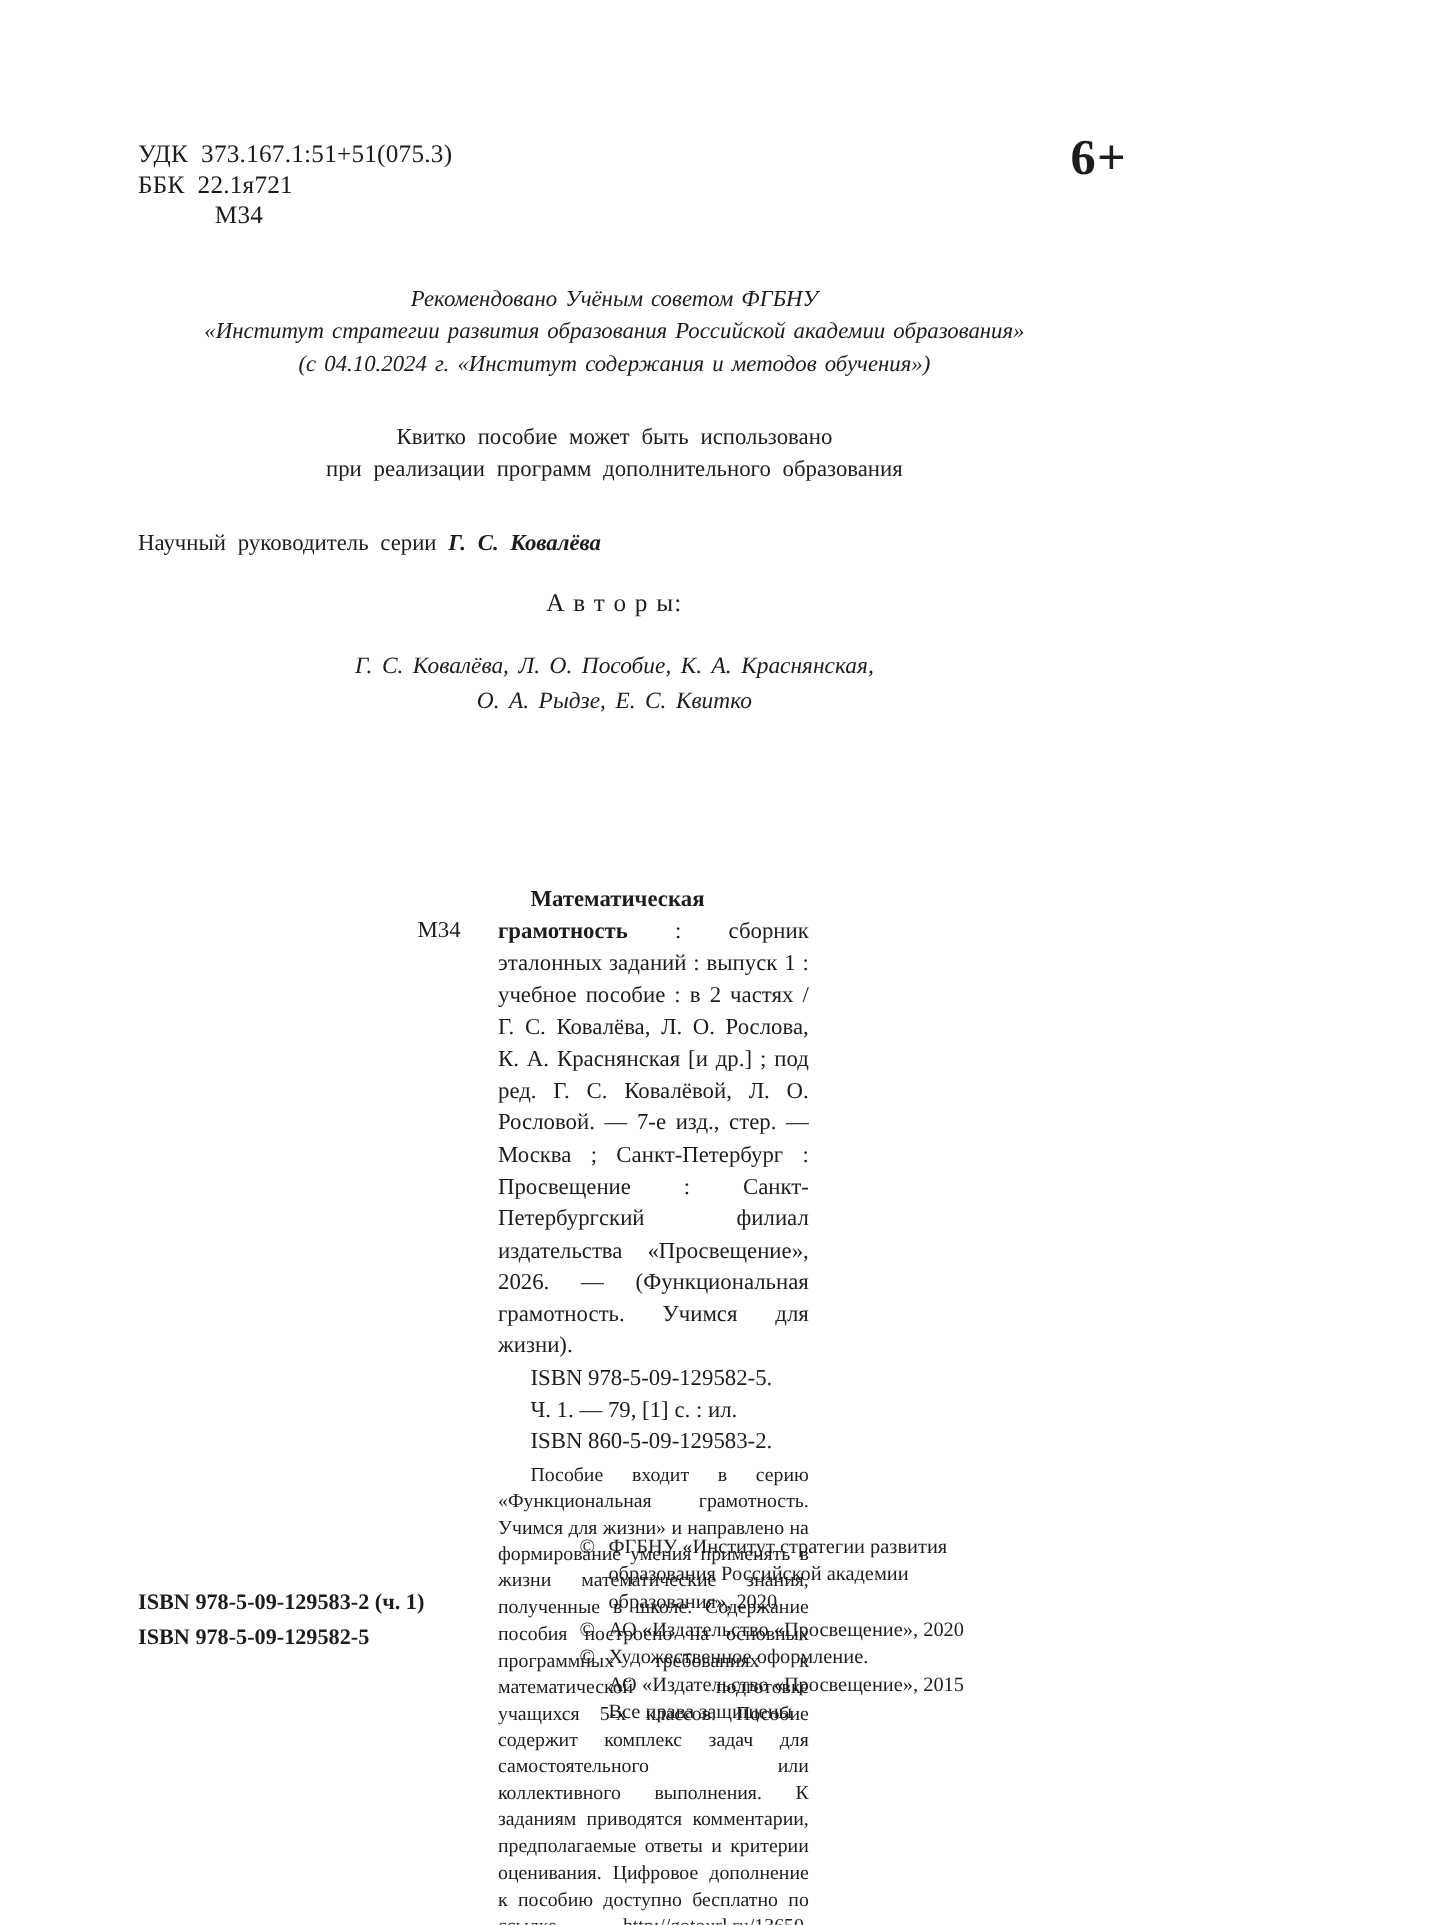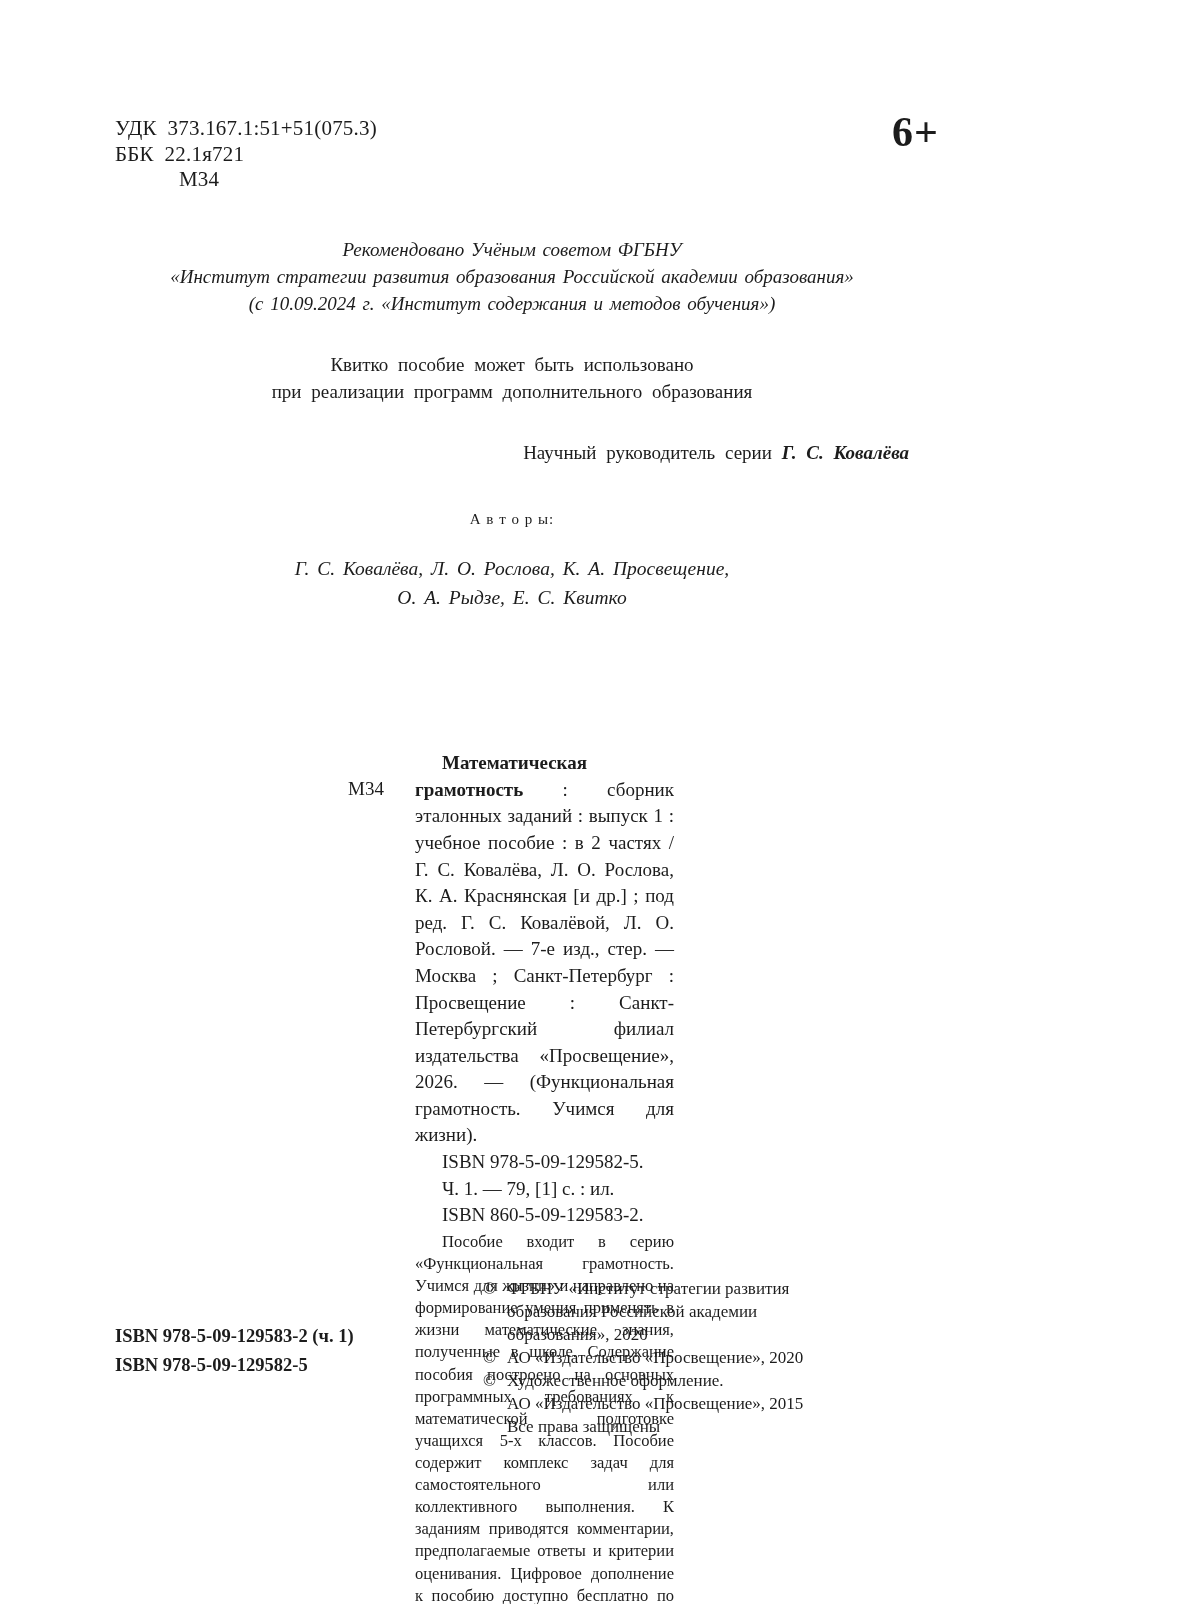--- a/index.html
+++ b/index.html
@@ -39,23 +39,23 @@
   .centered-block {
     text-align: center;
     font-size: 19px;
     line-height: 1.42;
     white-space: pre-line;
     word-spacing: 2px;
   }
   .recommended { margin-top: 44px; font-style: italic; font-weight: bold; font-weight: normal; }
   .recommended.it { font-style: italic; }
   .usage { margin-top: 34px; word-spacing: 5px; }
-  .supervisor { margin-top: 36px; text-align: right; font-size: 19px; word-spacing: 5px; }
+  .supervisor { margin-top: 36px; text-align: left; font-size: 19px; word-spacing: 5px; }
   .supervisor .name { font-style: italic; font-weight: bold; }
-  .authors-label { margin-top: 47px; text-align: center; font-size: 15px; letter-spacing: 1px; }
+  .authors-label { margin-top: 26px; text-align: center; font-size: 21px; letter-spacing: 1px; }
   .authors-names {
     margin-top: 26px;
     text-align: center;
     font-size: 19.5px;
     font-style: italic;
     line-height: 1.5;
     white-space: pre-line;
     word-spacing: 3px;
   }
   
@@ -126,33 +126,33 @@
       <div class="code-line">УДК  373.167.1:51+51(075.3)</div>
       <div class="code-line">ББК  22.1я721</div>
       <div class="code-line m34-line">М34</div>
     </div>
     <div class="age-badge">6+</div>
   </div>
 
 
   <div class="centered-block recommended it">Рекомендовано Учёным советом ФГБНУ
 «Институт стратегии развития образования Российской академии образования»
-(с 10.09.2024 г. «Институт содержания и методов обучения»)</div>
+(с 04.10.2024 г. «Институт содержания и методов обучения»)</div>
 
   <div class="centered-block usage">Квитко пособие может быть использовано
 при реализации программ дополнительного образования</div>
 
   <div class="supervisor">
     <span>Научный руководитель серии</span>
     <span> </span>
     <span class="name">Г. С. Ковалёва</span>
   </div>
 
   <div class="authors-label">А в т о р ы:</div>
-  <div class="authors-names">Г. С. Ковалёва,  Л. О. Рослова,  К. А. Просвещение,
+  <div class="authors-names">Г. С. Ковалёва,  Л. О. Пособие,  К. А. Краснянская,
 О. А. Рыдзе,  Е. С. Квитко</div>
 
   <div class="catalog">
     <span class="m34-margin">М34</span>
     <p class="catalog-main"><span class="lead">Математическая грамотность</span><span> : сборник эталонных заданий : выпуск 1 : учебное пособие : в 2 частях / Г. С. Ковалёва, Л. О. Рослова, К. А. Краснянская [и др.] ; под ред. Г. С. Ковалёвой, Л. О. Рословой. — 7-е изд., стер. — Москва ; Санкт-Петербург : Просвещение : Санкт-Петербургский филиал издательства «Просвещение», 2026. — (Функциональная грамотность. Учимся для жизни).</span></p>
     <p class="catalog-line">ISBN 978-5-09-129582-5.</p>
     <p class="catalog-line">Ч. 1. — 79, [1] с. : ил.</p>
     <p class="catalog-line">ISBN 860-5-09-129583-2.</p>
     <p class="annotation">Пособие входит в серию «Функциональная грамотность. Учимся для жизни» и направлено на формирование умения применять в жизни математические знания, полученные в школе. Содержание пособия построено на основных программных требованиях к математической подготовке учащихся 5-х классов. Пособие содержит комплекс задач для самостоятельного или коллективного выполнения. К заданиям приводятся комментарии, предполагаемые ответы и критерии оценивания. Цифровое дополнение к пособию доступно бесплатно по ссылке http://gotourl.ru/13650. Комплекс интерактивных заданий познакомит учащихся со всеми компонентами функциональной грамотности.</p>
     <div class="udk-bottom">УДК  373.167.1:51+51(075.3)

